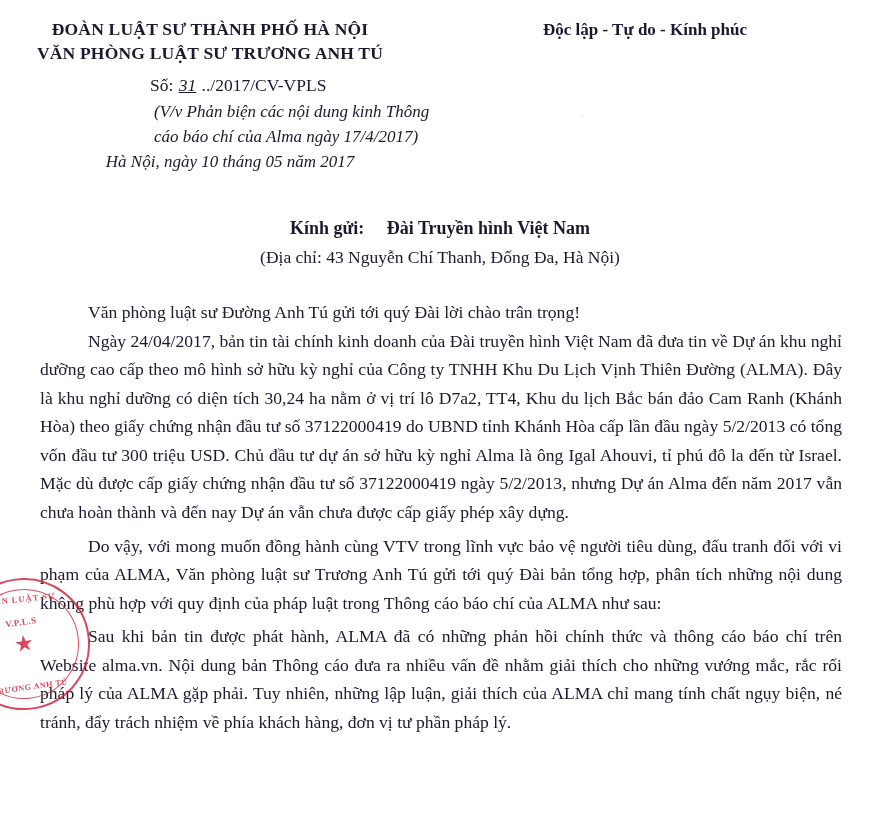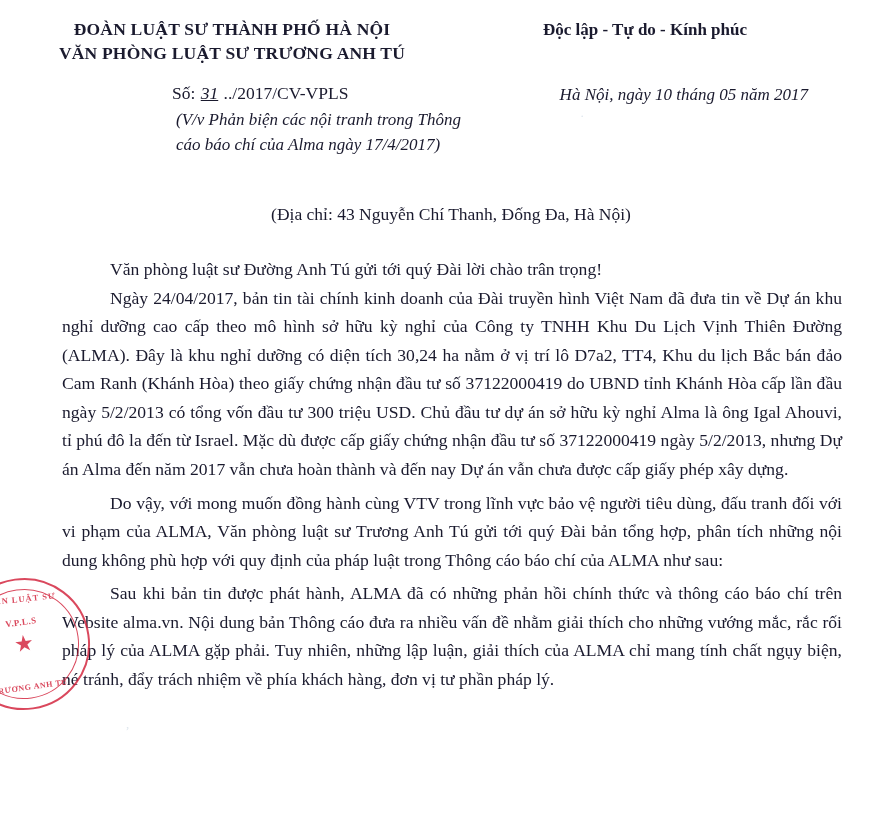--- a/index.html
+++ b/index.html
@@ -13,21 +13,21 @@
     overflow: hidden;
     font-family: "Liberation Serif", serif;
     color: #1a1a2e;
     position: relative;
   }
   .page {
     position: relative;
     width: 890px;
     height: 682px;
     box-sizing: border-box;
-    padding: 10px 30px 0 42px;
+    padding: 10px 30px 0 20px;
   }
 
   
   .letterhead {
     display: flex;
     flex-direction: row;
     align-items: flex-start;
     justify-content: space-between;
     padding-top: 8px;
   }
@@ -56,24 +56,24 @@
   }
   .motto-line {
     font-size: 17px;
     font-weight: bold;
     line-height: 1.4;
     white-space: nowrap;
   }
 
   .subhead {
     display: flex;
-    flex-direction: row;
+    flex-direction: column;
     align-items: flex-start;
     justify-content: space-between;
-    margin-top: 18px;
+    margin-top: 10px;
   }
   .subhead-left {
     width: 400px;
     padding-left: 130px;
   }
   .ref-line {
     font-size: 17.5px;
     white-space: nowrap;
   }
   .ref-num {
@@ -227,29 +227,33 @@
     </div>
   </div>
 
   <div class="subhead">
     <div class="subhead-left">
       <div class="ref-line">
         <span>Số:</span>
         <span class="ref-num">31</span>
         <span>../2017/CV-VPLS</span>
       </div>
-      <div class="ref-sub">(V/v Phản biện các nội tranh trong Thông</div>
+      <div class="ref-sub">(V/v Phản biện các nội dung kinh Thông</div>
       <div class="ref-sub" style="margin-top:0;">cáo báo chí của Alma ngày 17/4/2017)</div>
     </div>
     <div class="subhead-right">
       <div class="place-date">Hà Nội, ngày 10 tháng 05 năm 2017</div>
     </div>
   </div>
 
   <div class="recipient">
+    <div class="recipient-row">
+      <span class="recipient-label">Kính gửi:</span>
+      <span class="recipient-name">Đài Truyền hình Việt Nam</span>
+    </div>
     <div class="recipient-addr">(Địa chỉ: 43 Nguyễn Chí Thanh, Đống Đa, Hà Nội)</div>
   </div>
 
   <div class="body-text">
     <p class="tight">Văn phòng luật sư Đường Anh Tú gửi tới quý Đài lời chào trân trọng!</p>
     <p>Ngày 24/04/2017, bản tin tài chính kinh doanh của Đài truyền hình Việt Nam đã đưa tin về Dự án khu nghỉ dưỡng cao cấp theo mô hình sở hữu kỳ nghỉ của Công ty TNHH Khu Du Lịch Vịnh Thiên Đường (ALMA). Đây là khu nghỉ dưỡng có diện tích 30,24 ha nằm ở vị trí lô D7a2, TT4, Khu du lịch Bắc bán đảo Cam Ranh (Khánh Hòa) theo giấy chứng nhận đầu tư số 37122000419 do UBND tỉnh Khánh Hòa cấp lần đầu ngày 5/2/2013 có tổng vốn đầu tư 300 triệu USD. Chủ đầu tư dự án sở hữu kỳ nghỉ Alma là ông Igal Ahouvi, tỉ phú đô la đến từ Israel. Mặc dù được cấp giấy chứng nhận đầu tư số 37122000419 ngày 5/2/2013, nhưng Dự án Alma đến năm 2017 vẫn chưa hoàn thành và đến nay Dự án vẫn chưa được cấp giấy phép xây dựng.</p>
     <p>Do vậy, với mong muốn đồng hành cùng VTV trong lĩnh vực bảo vệ người tiêu dùng, đấu tranh đối với vi phạm của ALMA, Văn phòng luật sư Trương Anh Tú gửi tới quý Đài bản tổng hợp, phân tích những nội dung không phù hợp với quy định của pháp luật trong Thông cáo báo chí của ALMA như sau:</p>
     <p>Sau khi bản tin được phát hành, ALMA đã có những phản hồi chính thức và thông cáo báo chí trên Website alma.vn. Nội dung bản Thông cáo đưa ra nhiều vấn đề nhằm giải thích cho những vướng mắc, rắc rối pháp lý của ALMA gặp phải. Tuy nhiên, những lập luận, giải thích của ALMA chỉ mang tính chất ngụy biện, né tránh, đẩy trách nhiệm về phía khách hàng, đơn vị tư phần pháp lý.</p>
   </div>
 

